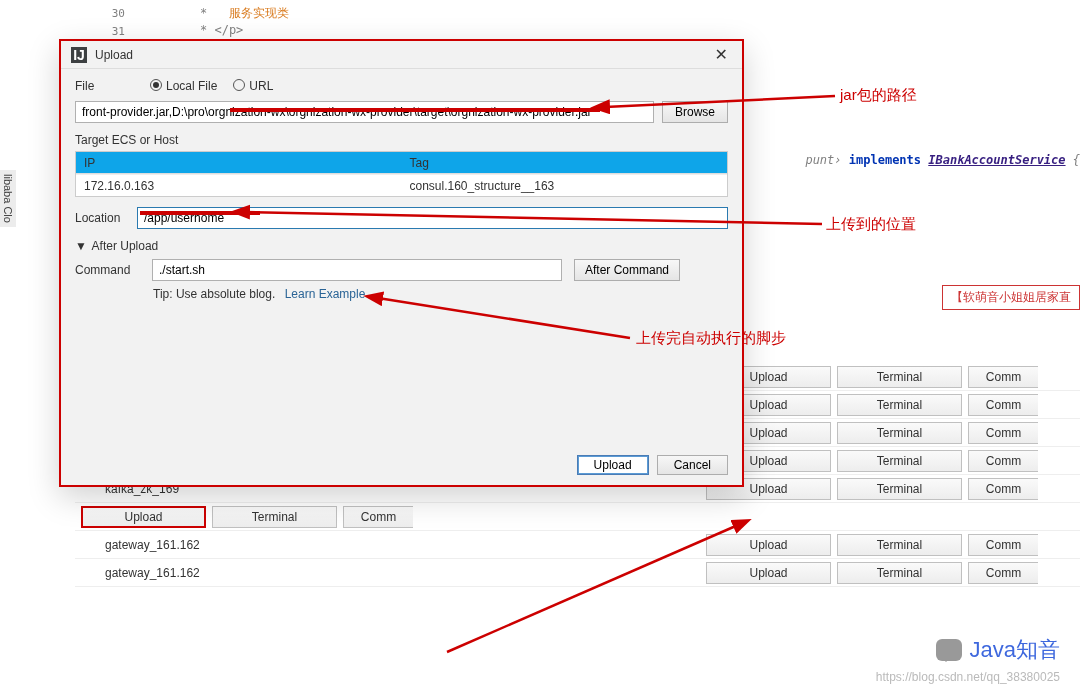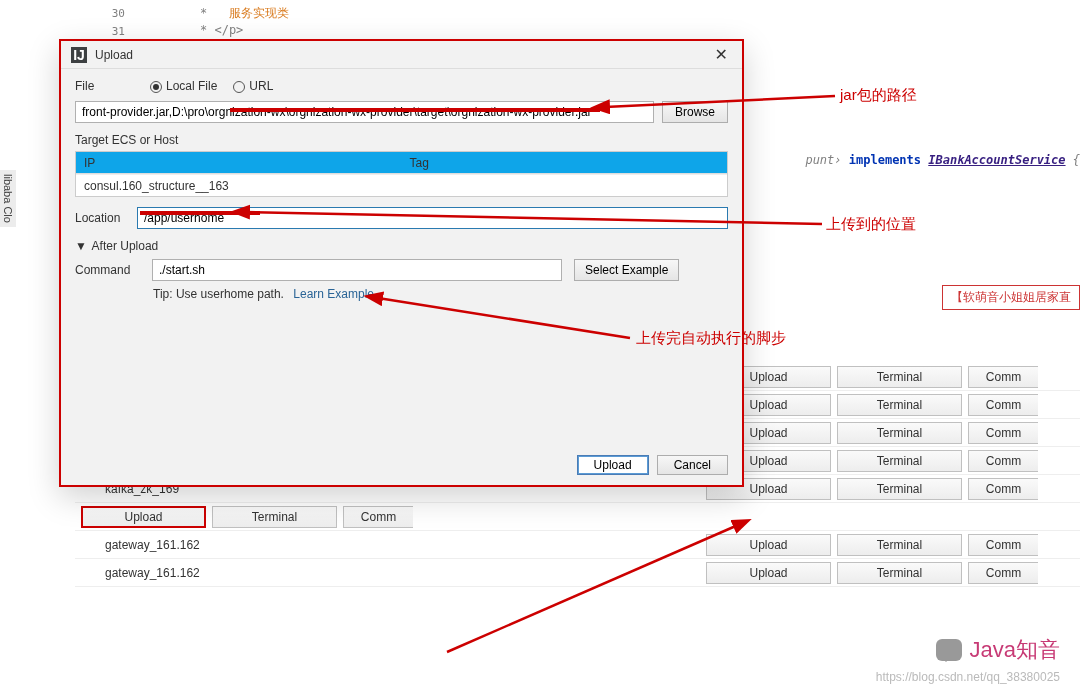--- a/index.html
+++ b/index.html
@@ -65,21 +65,21 @@
   font-size: 14px; font-weight: bold; margin-right: 8px;
 }
 .titlebar .title { font-size: 12px; color: #333; flex: 1; }
 .titlebar .close { font-size: 16px; color: #333; cursor: pointer; padding: 0 4px; }
 .dialog-body {
   padding: 10px 14px 0 14px; font-size: 12px; color: #333;
 }
 .row { display: flex; align-items: center; margin-bottom: 8px; }
 .row .lbl { width: 75px; }
 .radio-group { display: flex; align-items: center; gap: 16px; }
-.radio { display: inline-flex; align-items: flex-end; gap: 4px; cursor: pointer; }
+.radio { display: inline-flex; align-items: flex-start; gap: 4px; cursor: pointer; }
 .radio-dot {
   width: 12px; height: 12px; border: 1px solid #555; border-radius: 50%;
   display: inline-flex; align-items: center; justify-content: center;
 }
 .radio-dot.checked::after {
   content: ""; width: 6px; height: 6px; background: #333; border-radius: 50%;
 }
 .file-row { display: flex; gap: 8px; margin-bottom: 10px; }
 .txt {
   flex: 1; height: 22px; border: 1px solid #b0b0b0; padding: 2px 6px;
@@ -148,21 +148,21 @@
 .annotation {
   position: absolute; color: #cc0000; font-size: 15px;
   font-family: "Microsoft YaHei", sans-serif;
 }
 svg.overlay {
   position: absolute; top: 0; left: 0; width: 1080px; height: 690px;
   pointer-events: none;
 }
 .watermark {
   position: absolute; right: 20px; bottom: 25px;
-  font-family: "Microsoft YaHei", sans-serif; font-size: 22px; color: #be185d;
+  font-family: "Microsoft YaHei", sans-serif; font-size: 22px; color: #1d4ed8;
   display: flex; align-items: center; gap: 8px; opacity: 0.85;
 }
 .watermark .bubble {
   width: 26px; height: 22px; border-radius: 6px; background: #888;
   position: relative;
 }
 .watermark .bubble::after {
   content: ""; position: absolute; bottom: -5px; left: 6px;
   border: 4px solid transparent; border-top-color: #888;
 }
@@ -283,38 +283,39 @@
       <input class="txt" value="front-provider.jar,D:\pro\orgnization-wx\orgnization-wx-provider\target\orgnization-wx-provider.jar" style="">
       <button class="btn">Browse</button>
     </div>
     <div class="section-title">Target ECS or Host</div>
     <div class="table">
       <div class="table-head">
         <div class="col-ip">IP</div>
         <div class="col-tag">Tag</div>
       </div>
       <div class="table-row">
+        <div class="col-ip">172.16.0.163</div>
         <div class="col-tag">consul.160_structure__163</div>
       </div>
     </div>
     <div class="location-row">
       <div class="lbl">Location</div>
       <input class="txt" value="/app/userhome" style="">
     </div>
     <div class="after-upload">
       <span class="caret">▼</span>
       <span>After Upload</span>
     </div>
     <div class="cmd-row">
       <div class="lbl">Command</div>
       <input class="txt" value="./start.sh" style="">
-      <button class="btn">Select Example</button>
+      <button class="btn">After Command</button>
     </div>
     <div class="tip-row">
-      <span class="tip">Tip: Use userhome path.</span>
+      <span class="tip">Tip: Use absolute blog.</span>
       <span class="link">Learn Example</span>
     </div>
   </div>
   <div class="dialog-footer">
     <button class="btn-primary">Upload</button>
     <button class="btn-default">Cancel</button>
   </div>
 </div>
 
 <svg class="overlay">

